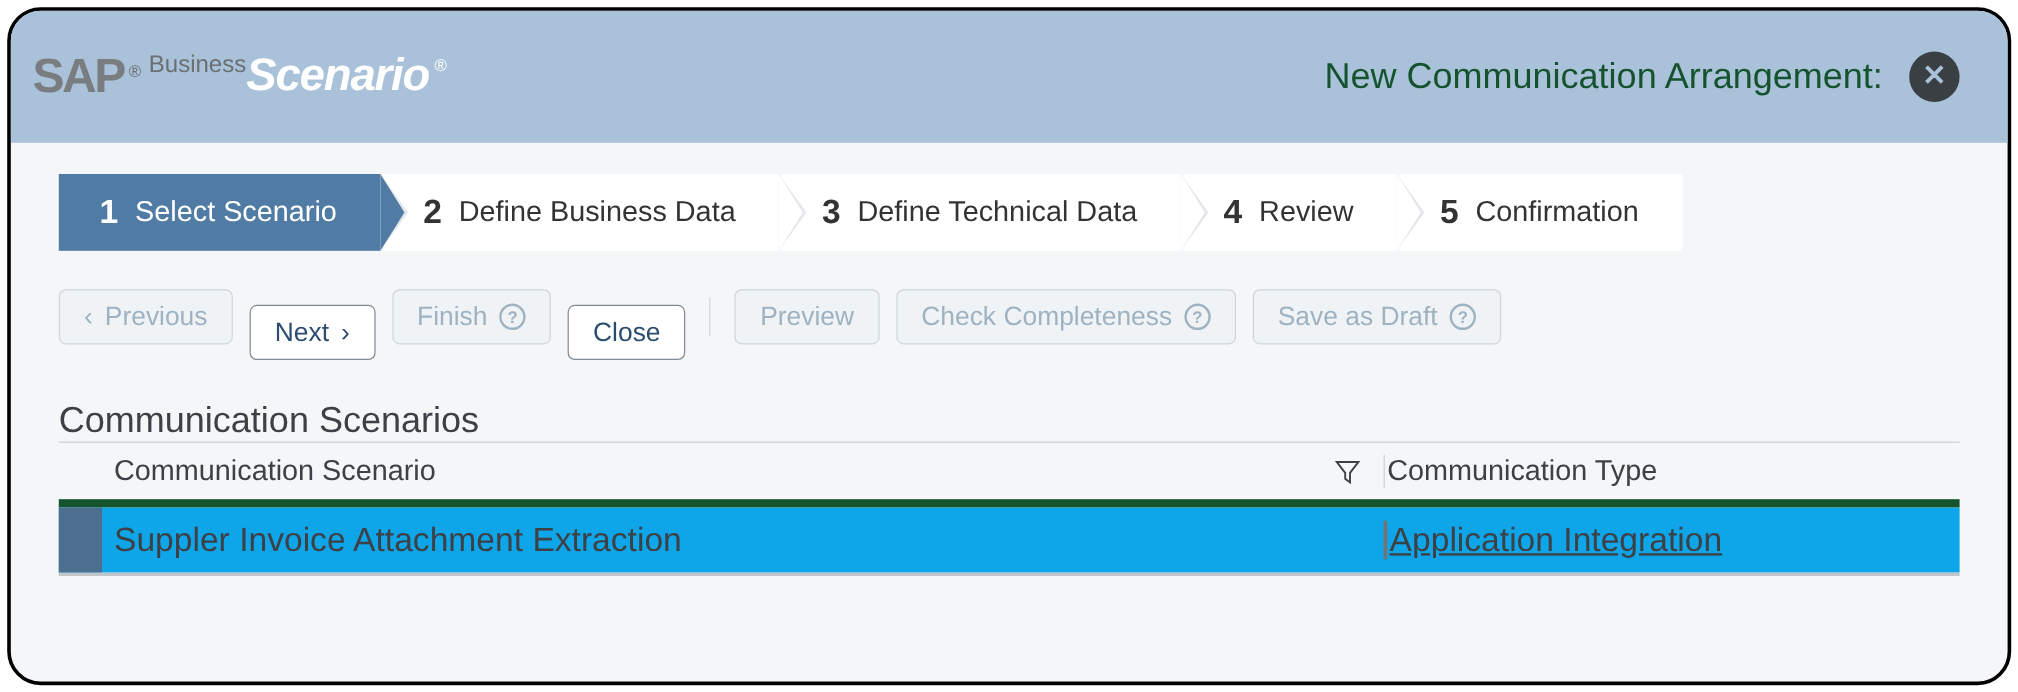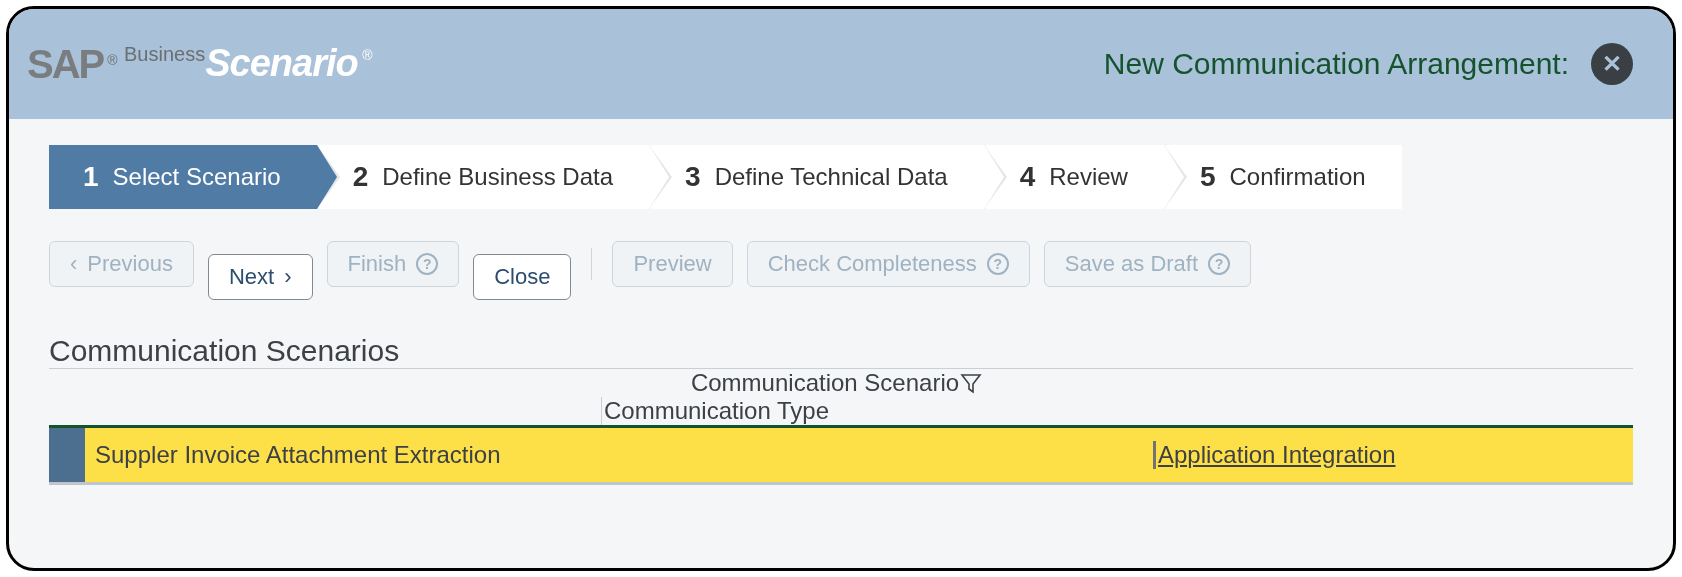--- a/index.html
+++ b/index.html
@@ -173,34 +173,33 @@
   .table {
     border-top:1px solid #c9cfd4;
     border-bottom:3px solid #bfc5ca;
   }
   .thead, .trow {
     display:flex;
     align-items:center;
     min-height:54px;
   }
   .thead {
-    border-bottom:3px solid #14532d;
+    border-bottom:7px solid #14532d;
     font-size:24px;
     color:#3d4146;
-    flex-direction:column;
   }
   .col-sel { width:36px; }
   .col-scenario { flex:1; padding-left:10px; display:flex; align-items:center; justify-content:space-between; padding-right:18px; }
   .col-type { width:480px; border-left:1px solid #c9cfd4; padding-left:2px; }
   .filter-icon {
     width:24px; height:24px;
   }
   .trow {
-    background:#fde047;
-    font-size:24px;
+    background:#0ea5e9;
+    font-size:28px;
     color:#3d4146;
     justify-content:center;
   }
   .trow .col-sel {
     background:#4d6f8f;
     align-self:stretch;
   }
   .trow .col-type { border-left:3px solid #737373;text-decoration:underline; }
 </style>
 </head>

